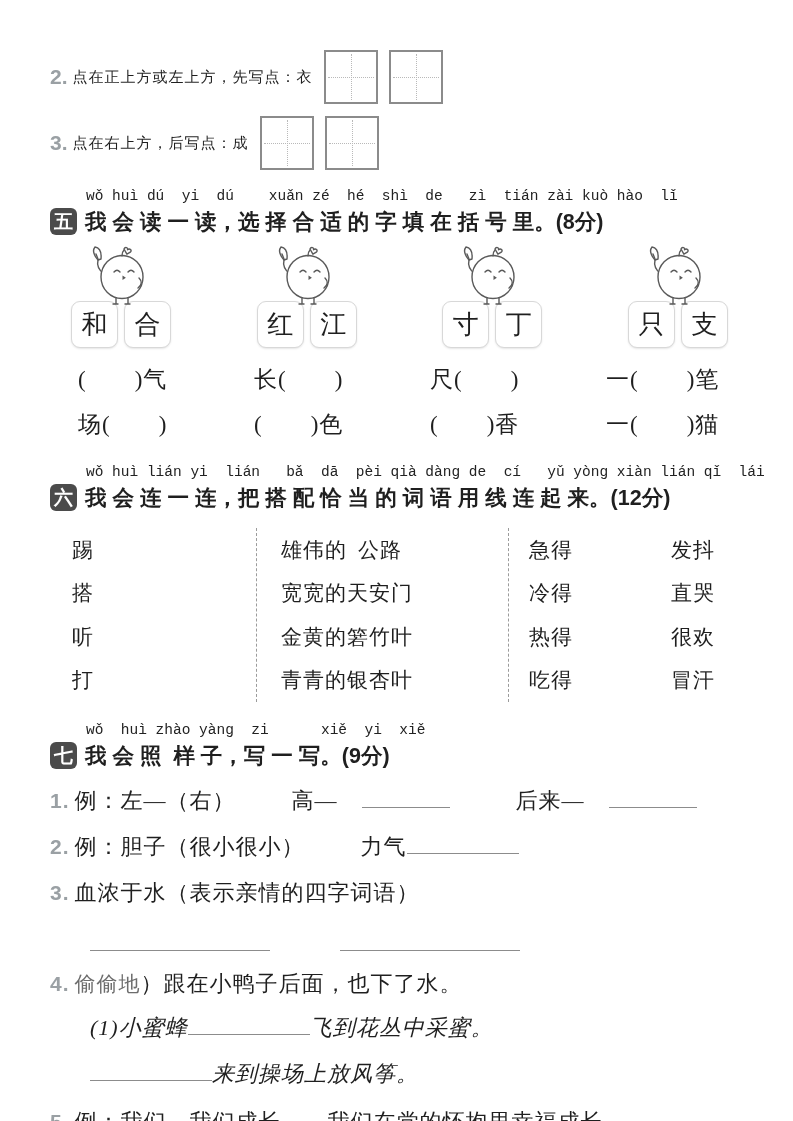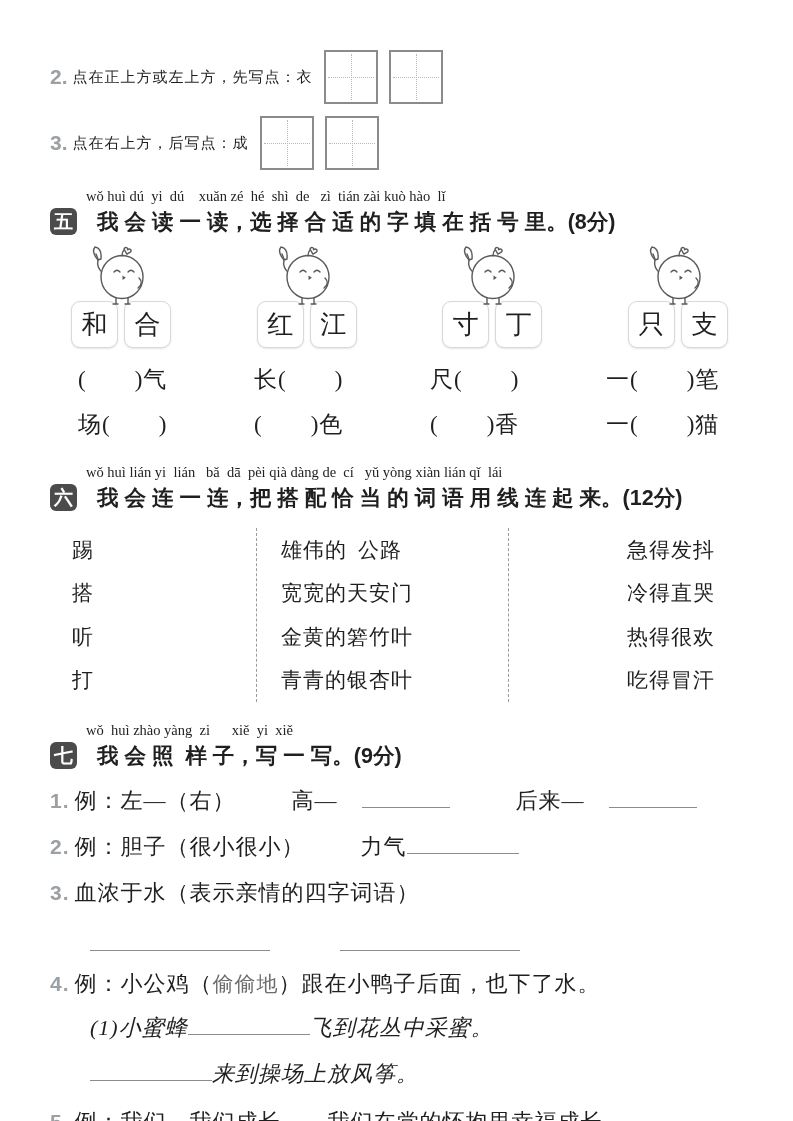--- a/index.html
+++ b/index.html
@@ -17,28 +17,28 @@
   }
   .qtext{font-size:15px;letter-spacing:1px;}
 
   
   .gridbox{width:50px;height:50px;border:2px solid #8b8b8b;position:relative;
     display:inline-block;margin-left:11px;background:#fff;flex:none;}
   .gb-v{position:absolute;left:50%;top:2px;bottom:2px;border-left:1.5px dotted #b9b9b9;}
   .gb-h{position:absolute;top:50%;left:2px;right:2px;border-top:1.5px dotted #b9b9b9;}
 
   
-  .pinyin{font-family:Liberation Serif, serif;font-size:14.5px;
+  .pinyin{font-family:Liberation Mono, monospace;font-size:14.5px;
     color:#222;margin-left:36px;white-space:pre;line-height:17px;}
   .secline{display:flex;align-items:center;margin-top:2px;}
   .badge{width:27px;height:27px;background:#4b4b4b;color:#fff;border-radius:6px;flex:none;
     display:flex;align-items:center;justify-content:center;
     font-family:"Liberation Sans",sans-serif;font-size:19px;font-weight:700;}
   .sectitle{font-family:"Liberation Sans","DejaVu Sans",sans-serif;font-weight:700;
-    font-size:21.5px;margin-left:20px;white-space:pre;text-align:right;}
+    font-size:21.5px;margin-left:8px;white-space:pre;text-align:right;}
 
   
   .choices{display:flex;justify-content:space-between;margin:10px 14px 0 18px;}
   .choice{display:flex;flex-direction:column;align-items:center;}
   .chick{margin-bottom:-9px;position:relative;z-index:2;}
   .cards{display:flex;}
   .card{width:45px;height:45px;background:#fff;border:1.5px solid #d8d8d8;border-radius:9px;
     box-shadow:0 1px 2px rgba(0,0,0,0.10);display:flex;align-items:center;justify-content:center;
     font-size:26px;margin:0 3px;}
 
@@ -46,21 +46,21 @@
   .blankrow{display:flex;font-size:23px;margin-left:28px;letter-spacing:1px;}
   .bcell{width:176px;flex:none;}
   .blankrow .bcell:last-child{width:auto;}
 
   
   .match{display:flex;margin-top:16px;font-size:21px;}
   .mgroup{display:flex;}
   .mg1{width:206px;justify-content:space-between;padding:0 28px 0 22px;box-sizing:border-box;}
   .mg2{width:252px;justify-content:flex-start;padding:0 30px 0 24px;box-sizing:border-box;
        border-left:1.5px dashed #9b9b9b;}
-  .mg3{width:235px;justify-content:flex-end;padding:0 28px 0 20px;box-sizing:border-box;
+  .mg3{width:235px;justify-content:space-between;padding:0 28px 0 20px;box-sizing:border-box;
        border-left:1.5px dashed #9b9b9b;}
   .mcol{display:flex;flex-direction:column;}
   .mcell{height:43.5px;display:flex;align-items:center;justify-content:center;letter-spacing:1px;}
 
   
   .u{display:inline-block;border-bottom:1.5px solid #8c8c8c;height:18px;vertical-align:baseline;}
   .u88{width:88px;} .u110{width:112px;} .u180{width:180px;} .u120{width:122px;}
 
   .s7row{display:flex;align-items:baseline;font-size:22px;letter-spacing:1px;}
   .gap60{display:inline-block;width:56px;} .gap70{display:inline-block;width:66px;}
@@ -298,21 +298,20 @@
       <span>血浓于水（表示亲情的四字词语）</span>
     </div>
 
     <div class="lines2 mt24">
       <span class="u u180"></span>
       <span class="u u180"></span>
     </div>
 
     <div class="s7row mt18">
       <span class="qnum">4.</span>
-      <span>例：小公鸡（</span>
       <span class="paren-light">偷偷地</span>
       <span>）跟在小鸭子后面，也下了水。</span>
     </div>
 
     <div class="s7row mt14 indent">
       <span>(1)小蜜蜂</span>
       <span class="u u120"></span>
       <span>飞到花丛中采蜜。</span>
     </div>
 

